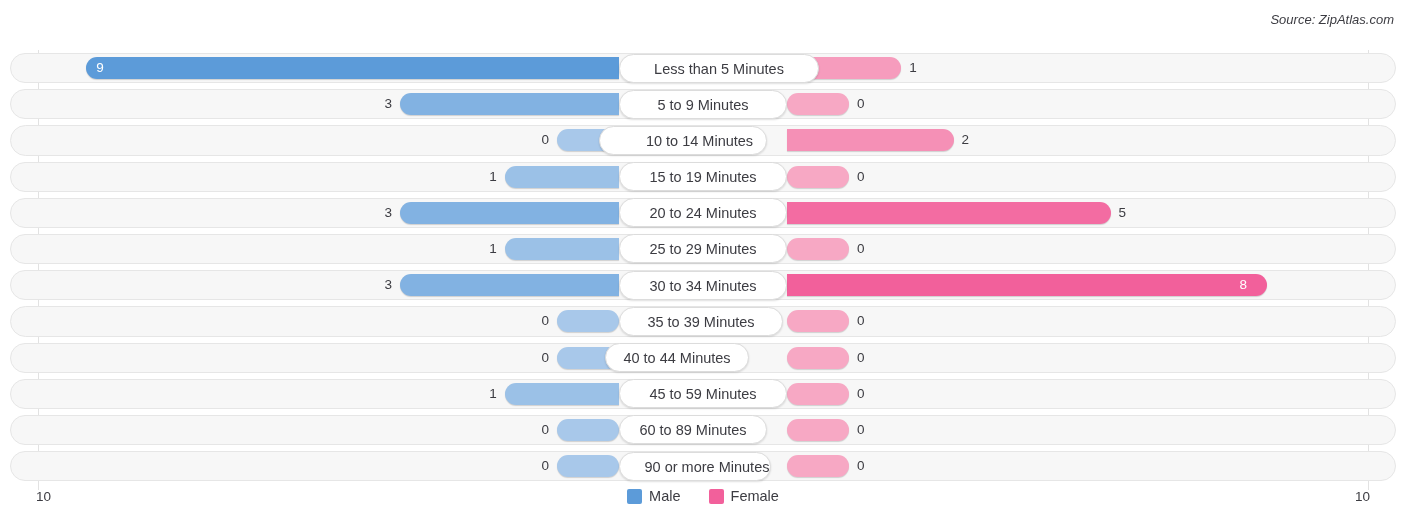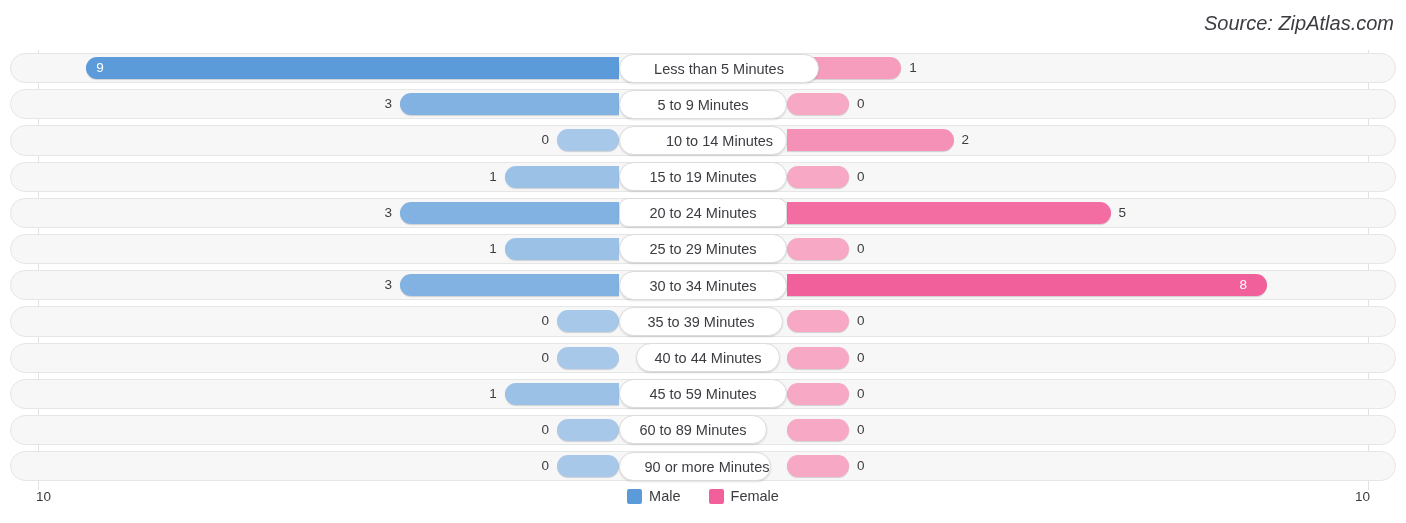--- a/index.html
+++ b/index.html
@@ -26,21 +26,21 @@
     top: 9px;
     font-size: 19.5px;
     color: #3c3c42;
     letter-spacing: 0.2px;
     white-space: nowrap;
   }
   .source {
     position: absolute;
     right: 12px;
     top: 12px;
-    font-size: 20px;
+    font-size: 13px;
     font-style: italic;
     color: #3c3c42;
     white-space: nowrap;
   }
   
   .plot {
     position: absolute;
     left: 0;
     top: 50px;
     width: 1406px;
@@ -175,37 +175,37 @@
           <div class="bar female bar-round-r" style="left: 787px; width: 62px; background: rgb(247, 168, 196);"></div>
           <div class="val right-out" style="left: 857px;">0</div>
           <div class="center-pill" style="left: 619px; width: 168px;">5 to 9 Minutes</div>
         </div>
         <div class="row">
           <div class="track"></div>
           <div class="bar male bar-round-l" style="left: 557px; width: 62px; background: rgb(168, 200, 234);"></div>
           <div class="val left-out" style="left: 493px; width: 56px;">0</div>
           <div class="bar female" style="left: 787px; width: 166.6px; background: rgb(245, 144, 182);"></div>
           <div class="val right-out" style="left: 961.6px;">2</div>
-          <div class="center-pill" style="left: 619px; width: 168px; padding-left: 33px;">10 to 14 Minutes</div>
+          <div class="center-pill" style="left: 599px; width: 168px; padding-left: 33px;">10 to 14 Minutes</div>
         </div>
         <div class="row">
           <div class="track"></div>
           <div class="bar male" style="left: 504.7px; width: 114.3px; background: rgb(155, 193, 231);"></div>
           <div class="val left-out" style="left: 440.7px; width: 56px;">1</div>
           <div class="bar female bar-round-r" style="left: 787px; width: 62px; background: rgb(247, 168, 196);"></div>
           <div class="val right-out" style="left: 857px;">0</div>
           <div class="center-pill" style="left: 619px; width: 168px;">15 to 19 Minutes</div>
         </div>
         <div class="row">
           <div class="track"></div>
           <div class="bar male" style="left: 400.1px; width: 218.9px; background: rgb(130, 178, 226);"></div>
           <div class="val left-out" style="left: 336.1px; width: 56px;">3</div>
           <div class="bar female" style="left: 787px; width: 323.5px; background: rgb(243, 108, 162);"></div>
           <div class="val right-out" style="left: 1118.5px;">5</div>
-          <div class="center-pill" style="left: 619px; width: 168px; border-radius: 9px;">20 to 24 Minutes</div>
+          <div class="center-pill" style="left: 619px; width: 168px;">20 to 24 Minutes</div>
         </div>
         <div class="row">
           <div class="track"></div>
           <div class="bar male" style="left: 504.7px; width: 114.3px; background: rgb(155, 193, 231);"></div>
           <div class="val left-out" style="left: 440.7px; width: 56px;">1</div>
           <div class="bar female bar-round-r" style="left: 787px; width: 62px; background: rgb(247, 168, 196);"></div>
           <div class="val right-out" style="left: 857px;">0</div>
           <div class="center-pill" style="left: 619px; width: 168px;">25 to 29 Minutes</div>
         </div>
         <div class="row">
@@ -223,21 +223,21 @@
           <div class="bar female bar-round-r" style="left: 787px; width: 62px; background: rgb(247, 168, 196);"></div>
           <div class="val right-out" style="left: 857px;">0</div>
           <div class="center-pill" style="left: 619px; width: 164px;">35 to 39 Minutes</div>
         </div>
         <div class="row">
           <div class="track"></div>
           <div class="bar male bar-round-l" style="left: 557px; width: 62px; background: rgb(168, 200, 234);"></div>
           <div class="val left-out" style="left: 493px; width: 56px;">0</div>
           <div class="bar female bar-round-r" style="left: 787px; width: 62px; background: rgb(247, 168, 196);"></div>
           <div class="val right-out" style="left: 857px;">0</div>
-          <div class="center-pill" style="left: 636px; width: 144px;">40 to 44 Minutes</div>
+          <div class="center-pill" style="left: 605px; width: 144px;">40 to 44 Minutes</div>
         </div>
         <div class="row">
           <div class="track"></div>
           <div class="bar male" style="left: 504.7px; width: 114.3px; background: rgb(155, 193, 231);"></div>
           <div class="val left-out" style="left: 440.7px; width: 56px;">1</div>
           <div class="bar female bar-round-r" style="left: 787px; width: 62px; background: rgb(247, 168, 196);"></div>
           <div class="val right-out" style="left: 857px;">0</div>
           <div class="center-pill" style="left: 619px; width: 168px;">45 to 59 Minutes</div>
         </div>
         <div class="row">

